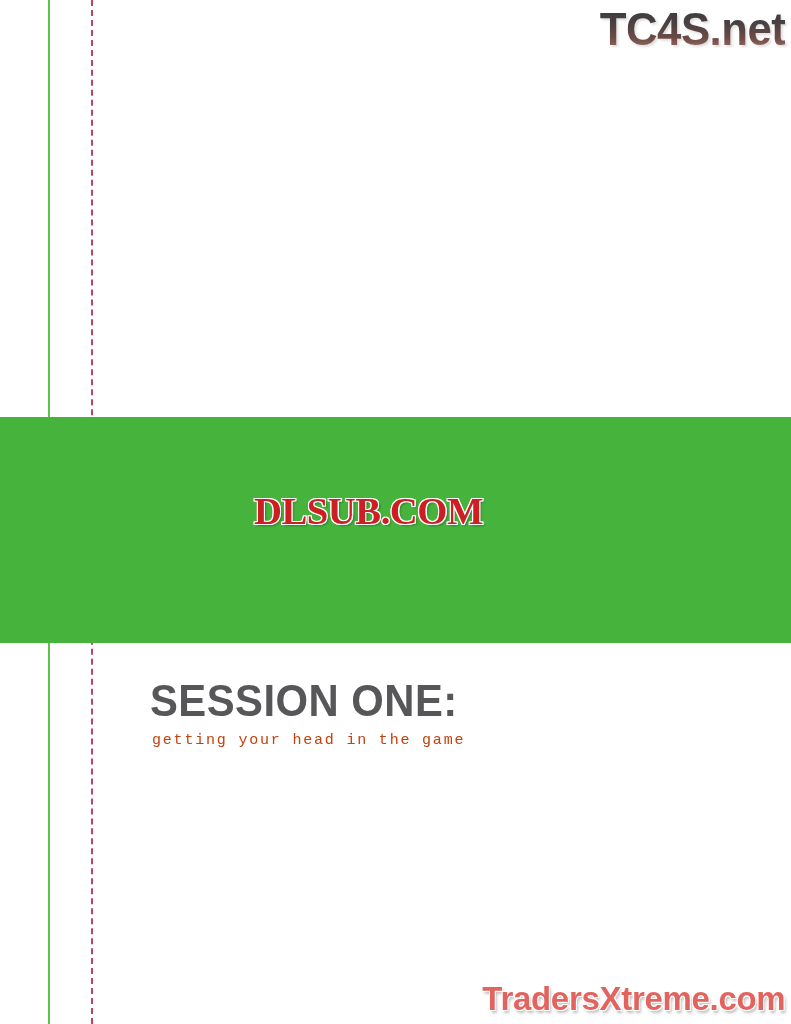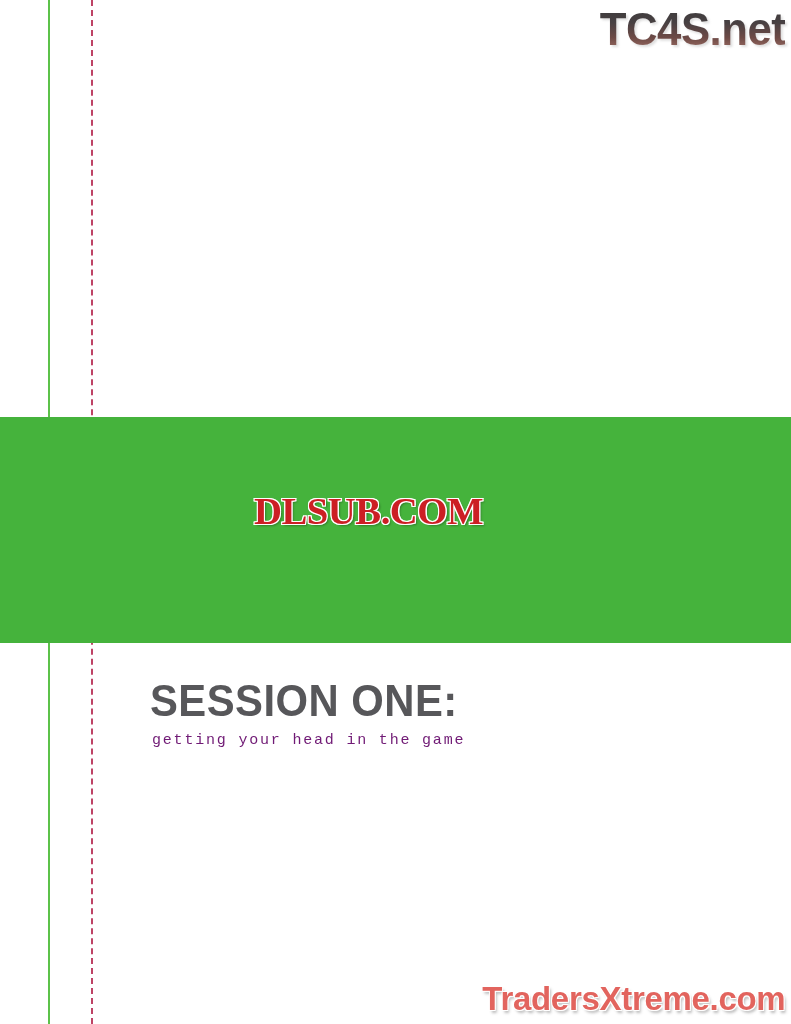--- a/index.html
+++ b/index.html
@@ -98,21 +98,21 @@
     transform-origin: left top;
     white-space: pre;
   }
   .session-sub {
     position: absolute;
     left: 152px;
     top: 732px;
     font-family: "Liberation Mono", "DejaVu Sans Mono", monospace;
     font-size: 15px;
     font-weight: 400;
-    color: #701a75;
+    color: #c2410c;
     letter-spacing: 1.8px;
     white-space: pre;
   }
 
   
   .wm-tc4s {
     position: absolute;
     right: 6px;
     top: 2px;
     font-family: "Liberation Sans Narrow", "Liberation Sans", sans-serif;

